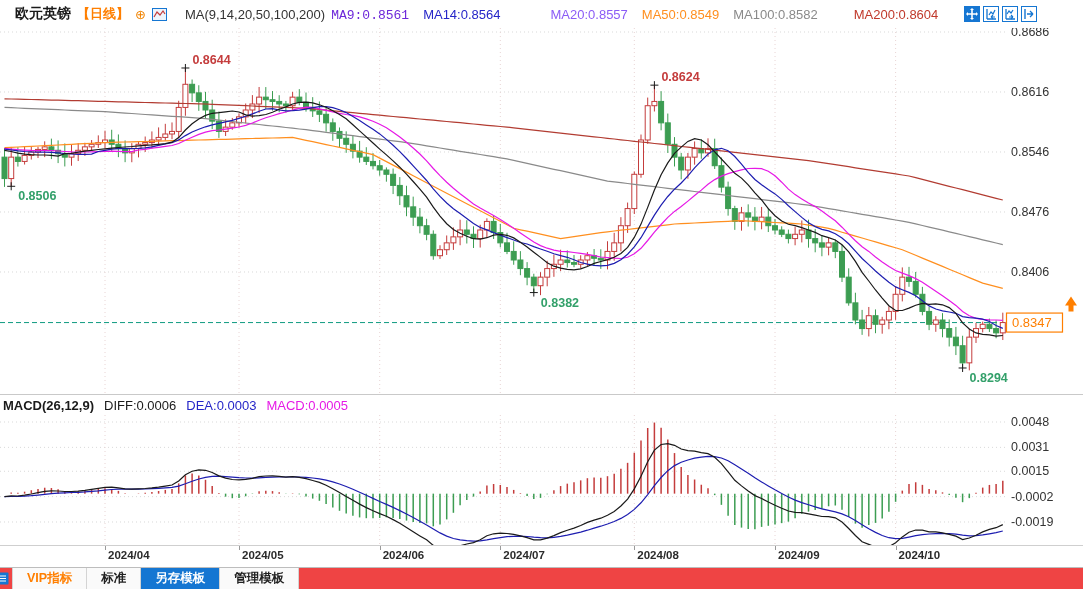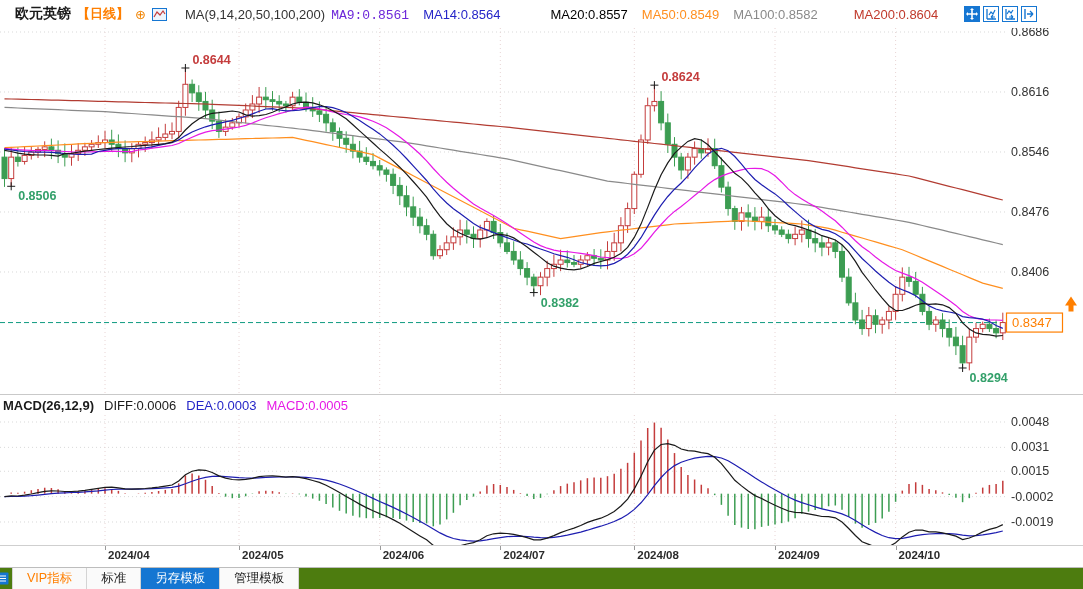--- a/index.html
+++ b/index.html
@@ -23,21 +23,21 @@
   .ind-header .diff{color:#1a1a1a;}
   .ind-header .dea{color:#2525c8;}
   .ind-header .macdv{color:#e619e6;}
   .macd-wrap{height:130px;flex:0 0 130px;position:relative;}
   svg{display:block;}
   
   .date-axis{height:22px;flex:0 0 22px;position:relative;border-top:1px solid #cfcfcf;box-sizing:border-box;background:#fff;}
   .date-axis .dl{position:absolute;top:3px;font-size:11.5px;font-weight:bold;color:#2b2b2b;}
   .date-axis .tick{position:absolute;top:0;width:1px;height:4px;background:#9a9a9a;}
   
-  .tabbar{height:22px;flex:0 0 22px;display:flex;align-items:stretch;background:#4d7c0f;border-top:1px solid #bdbdbd;box-sizing:border-box;}
+  .tabbar{height:22px;flex:0 0 22px;display:flex;align-items:stretch;background:#ef4444;border-top:1px solid #bdbdbd;box-sizing:border-box;font-weight:bold;}
   .tab-icon{display:flex;align-items:center;padding:0 3px 0 0;margin-left:-3px;}
   .tab{display:flex;align-items:center;padding:0 14px;font-size:12.5px;color:#222;border-right:1px solid #d4d4d4;cursor:pointer;background:#fafafa;}
   .tab.vip{color:#ff7f00;border-left:1px solid #d4d4d4;}
   .tab.active{background:#1576d2;color:#fff;}
 </style>
 </head>
 <body>
 
 <div class="app">
 
@@ -45,21 +45,21 @@
     <span class="sym">欧元英镑</span>
     <span class="period">【日线】</span>
     <span class="circle-plus">⊕</span>
     <span class="mini-chart-icon">
       <svg width="15" height="13">
           <rect x="0.5" y="0.5" width="14" height="12" fill="#eef4fb" stroke="#1576d2"></rect>
           <polyline points="2,9 5,4 8,7 11,3 13,6" fill="none" stroke="#c43c3c" stroke-width="1.2"></polyline>
         </svg>
     </span>
     <span class="ma-settings">MA(9,14,20,50,100,200)</span>
-    <span id="ma-values"><span style="color: #6d28d9; font-family: Liberation Mono, monospace;">MA9:0.8561</span><span style="color: rgb(37, 37, 200);">MA14:0.8564</span><span style="color: #000000; padding-left: 36px;">MA20:0.8557</span><span style="color: rgb(255, 143, 31);">MA50:0.8549</span><span style="color: rgb(138, 138, 138);">MA100:0.8582</span><span style="color: rgb(192, 57, 43); margin-left: 22px;">MA200:0.8604</span></span>
+    <span id="ma-values"><span style="color: #6d28d9; font-family: Liberation Mono, monospace;">MA9:0.8561</span><span style="color: rgb(37, 37, 200);">MA14:0.8564</span><span style="color: #8b5cf6; padding-left: 36px;">MA20:0.8557</span><span style="color: rgb(255, 143, 31);">MA50:0.8549</span><span style="color: rgb(138, 138, 138);">MA100:0.8582</span><span style="color: rgb(192, 57, 43); margin-left: 22px;">MA200:0.8604</span></span>
     <div class="spacer"></div>
     <span class="tool-icons">
       <span>
         <svg width="16" height="16">
             <rect x="0.5" y="0.5" width="15" height="15" fill="#1576d2" stroke="#1576d2"></rect>
             <path d="M8 3 v10 M3 8 h10" stroke="#fff" stroke-width="1.6"></path>
             <path d="M8 2 l-2 2 h4 z M8 14 l-2 -2 h4 z M2 8 l2 -2 v4 z M14 8 l-2 -2 v4 z" fill="#fff"></path>
           </svg>
       </span>
       <span>

